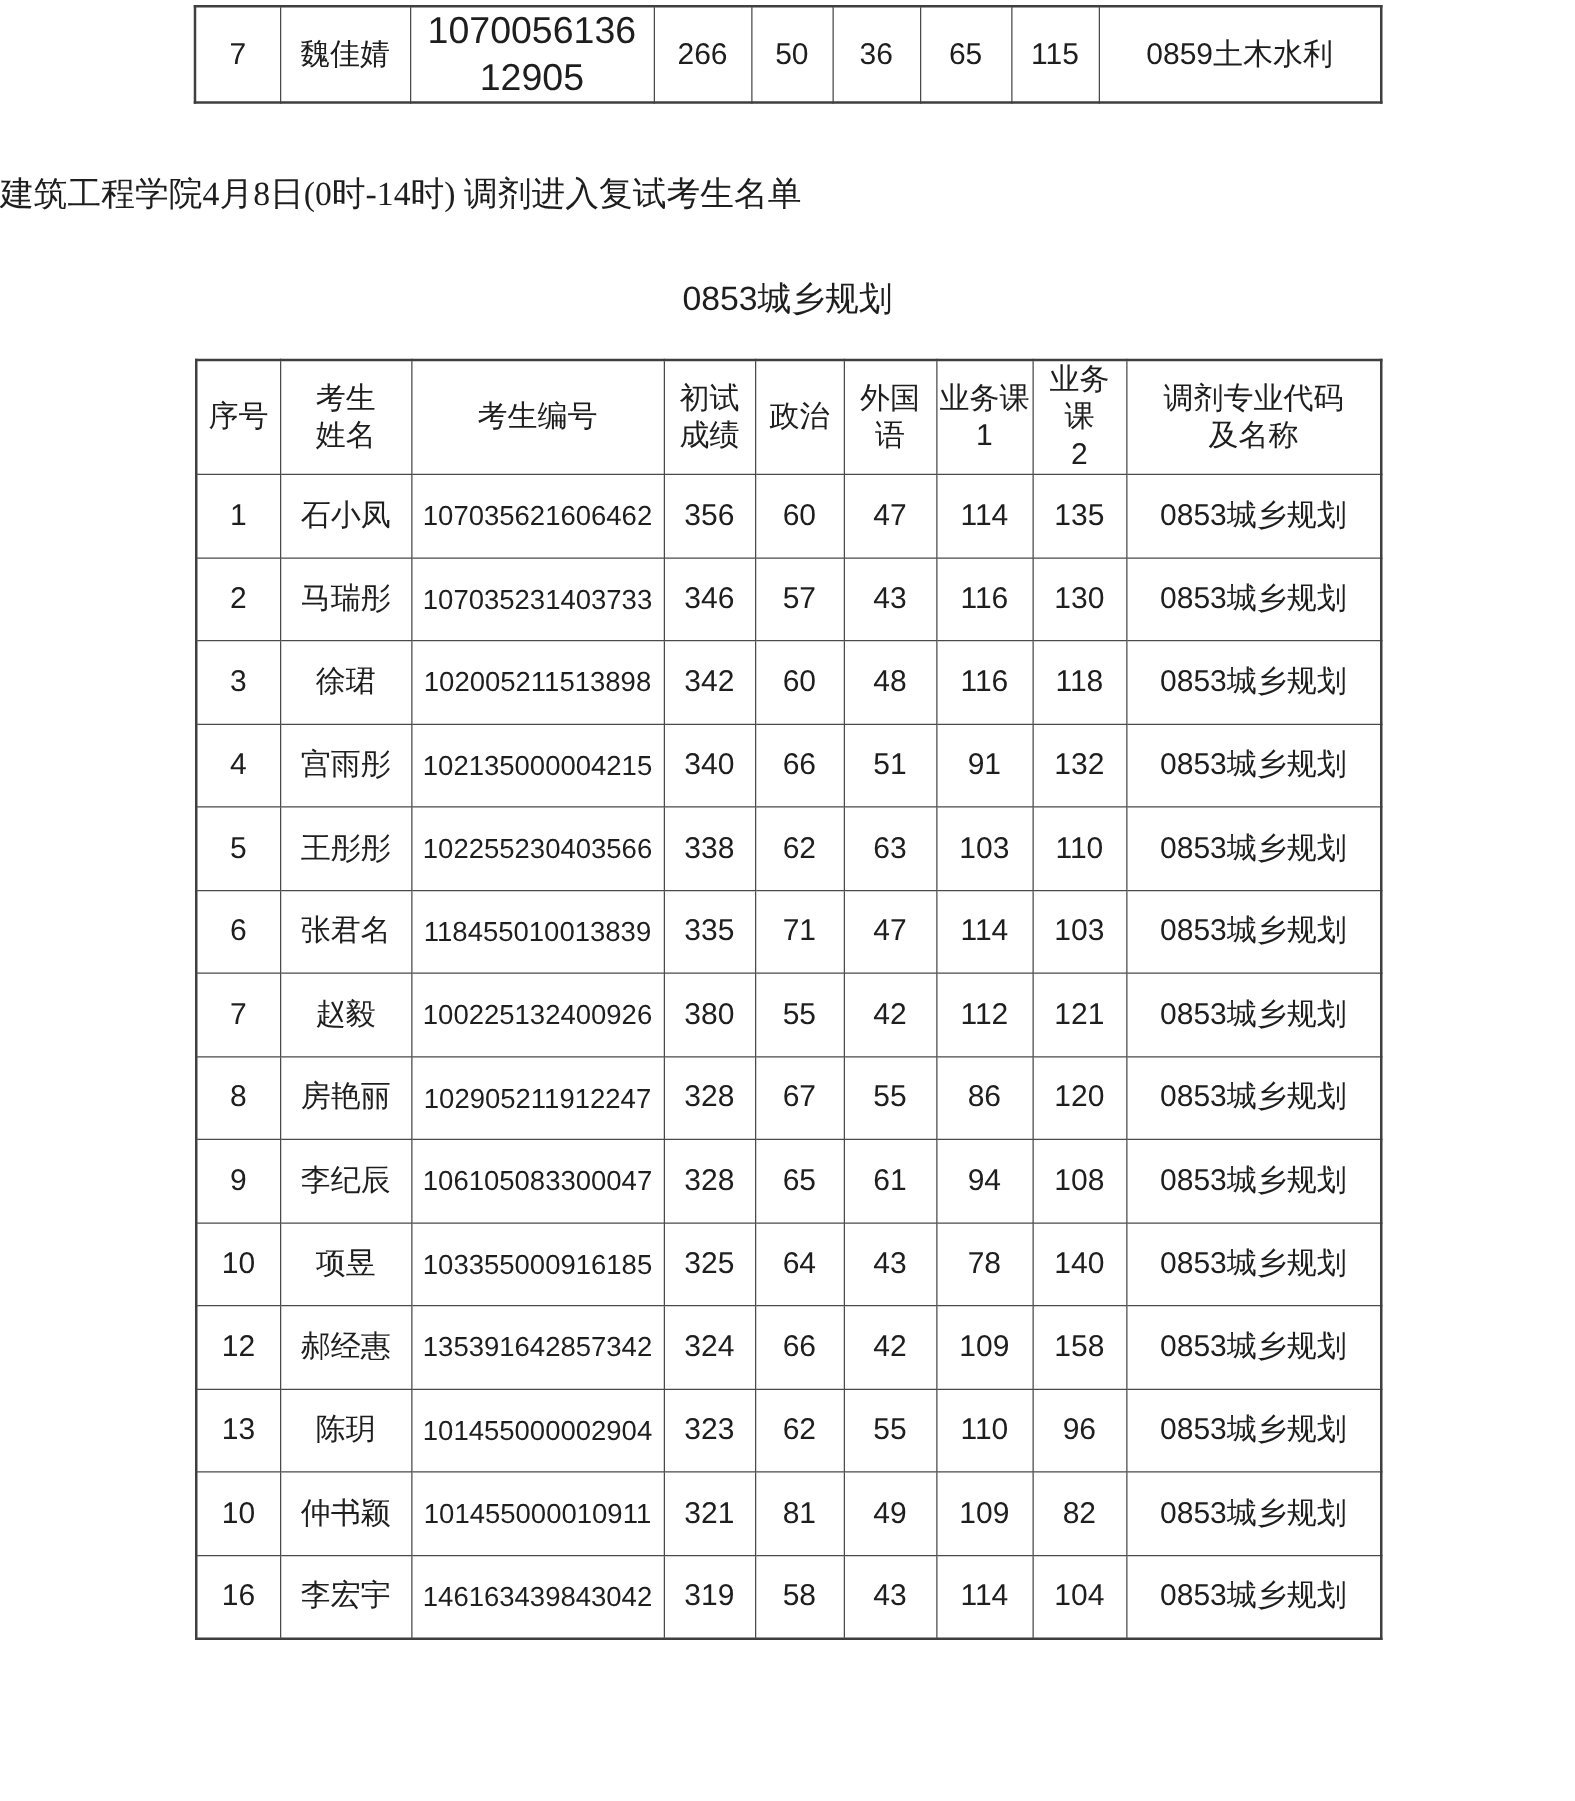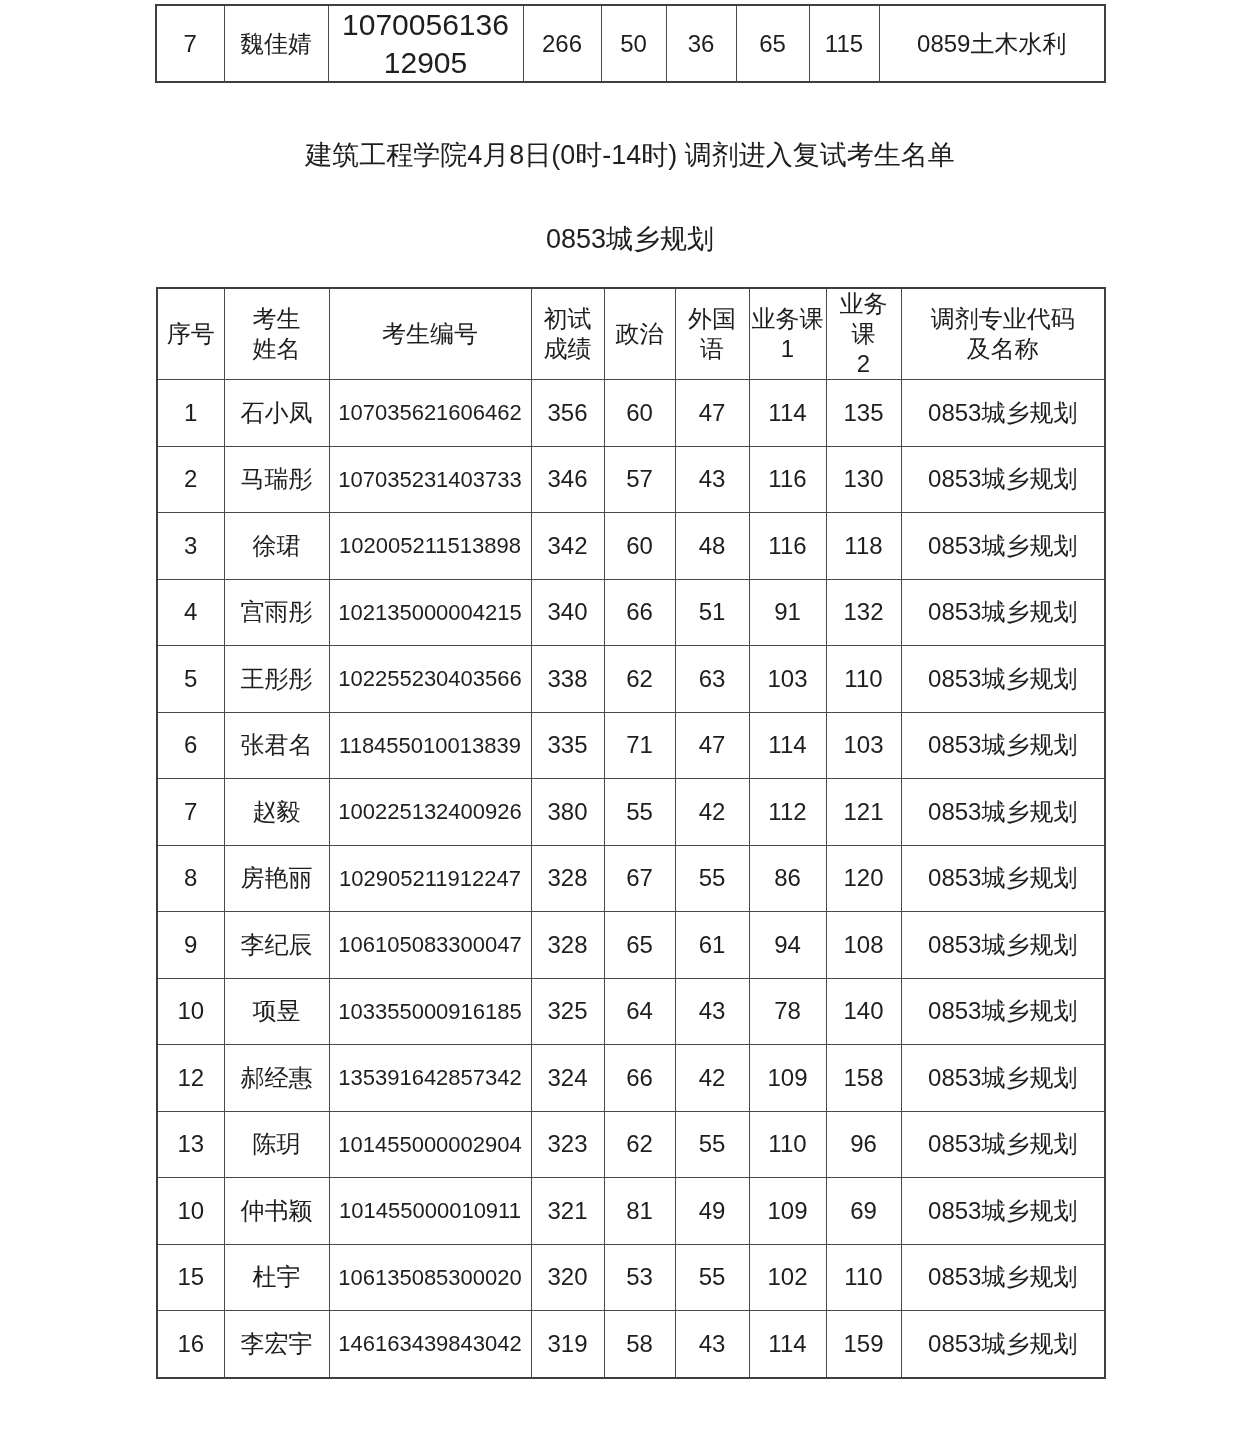--- a/index.html
+++ b/index.html
@@ -31,24 +31,25 @@
     padding: 0 2px;
     overflow: hidden;
   }
   
   .top-tbl { margin: 4px 0 0 155px; width: 949px; }
   .top-tbl td { height: 62px; }
   .top-tbl td:nth-child(3) { font-size: 30px; word-break: break-all; padding: 0 8px; }
   
   .title {
     margin: 54px 0 0 0;
-    text-align: center;
+    text-align: left;
     font-size: 27px;
     font-weight: 400;
     line-height: 36px;
+    font-family: Liberation Serif, serif;
   }
   .subtitle {
     margin: 48px 0 0 0;
     text-align: center;
     font-size: 27px;
     font-weight: 400;
     line-height: 36px;
   }
   
   .main-tbl { margin: 30px 0 0 156px; width: 948px; }
@@ -261,41 +262,30 @@
           <td>0853城乡规划</td>
         </tr>
         <tr>
           <td>10</td>
           <td>仲书颖</td>
           <td>101455000010911</td>
           <td>321</td>
           <td>81</td>
           <td>49</td>
           <td>109</td>
-          <td>69</td>
-          <td>0853城乡规划</td>
-        </tr>
-        <tr>
-          <td>15</td>
-          <td>杜宇</td>
-          <td>106135085300020</td>
-          <td>320</td>
-          <td>53</td>
-          <td>55</td>
-          <td>102</td>
-          <td>110</td>
+          <td>82</td>
           <td>0853城乡规划</td>
         </tr>
         <tr>
           <td>16</td>
           <td>李宏宇</td>
           <td>146163439843042</td>
           <td>319</td>
           <td>58</td>
           <td>43</td>
           <td>114</td>
-          <td>159</td>
+          <td>104</td>
           <td>0853城乡规划</td>
         </tr>
       </tbody>
   </table>
 
 </div>
 
 </body></html>

